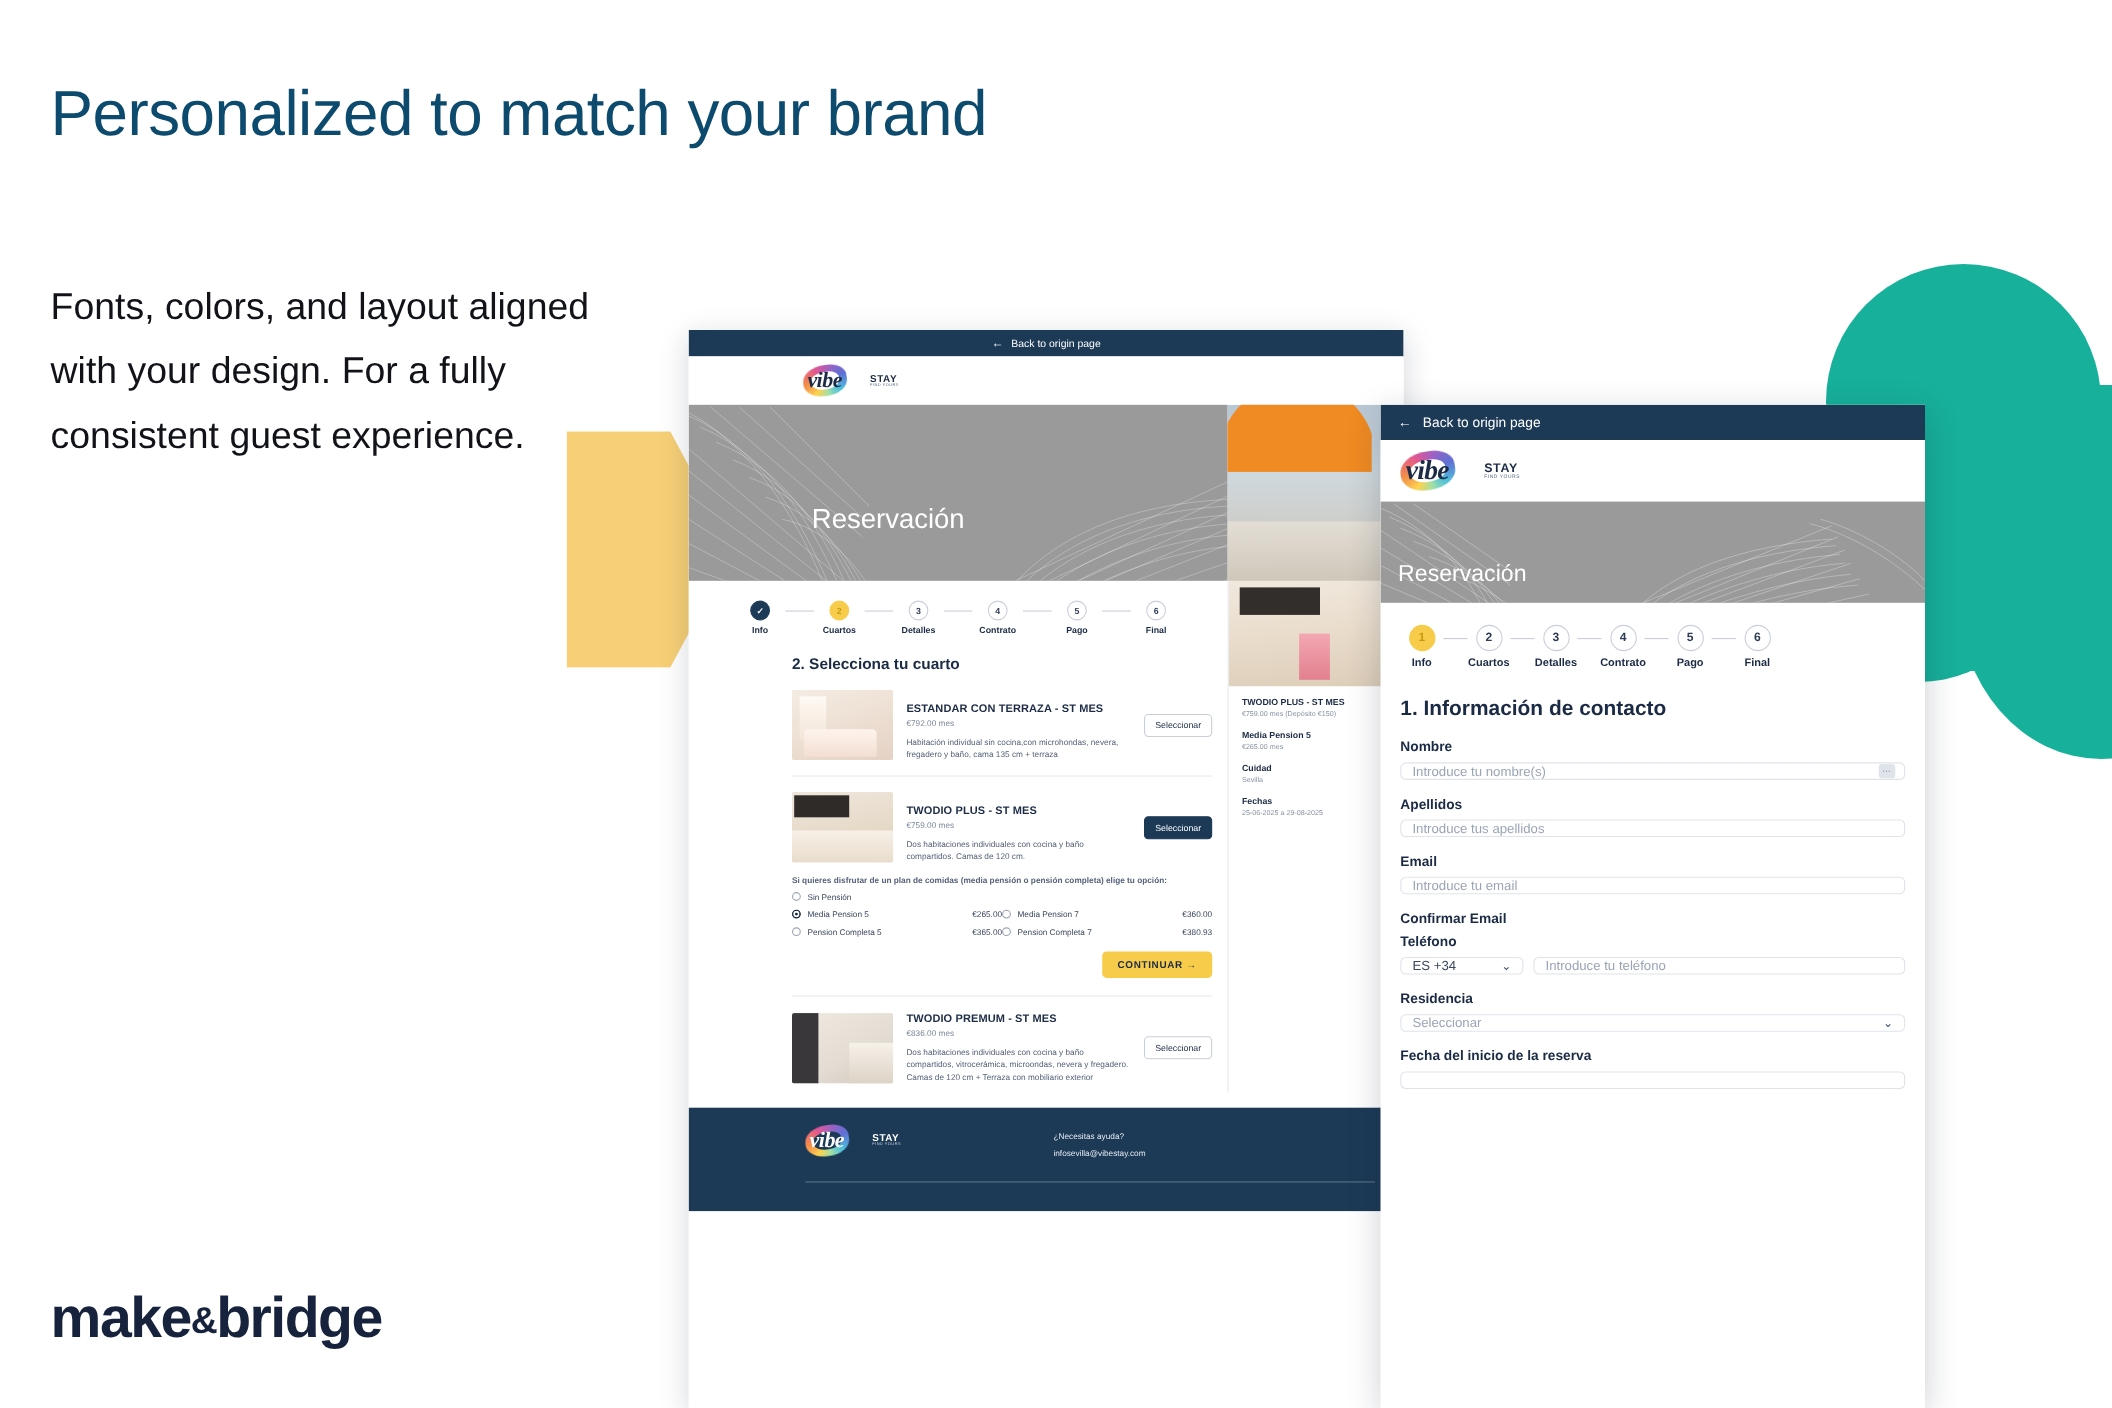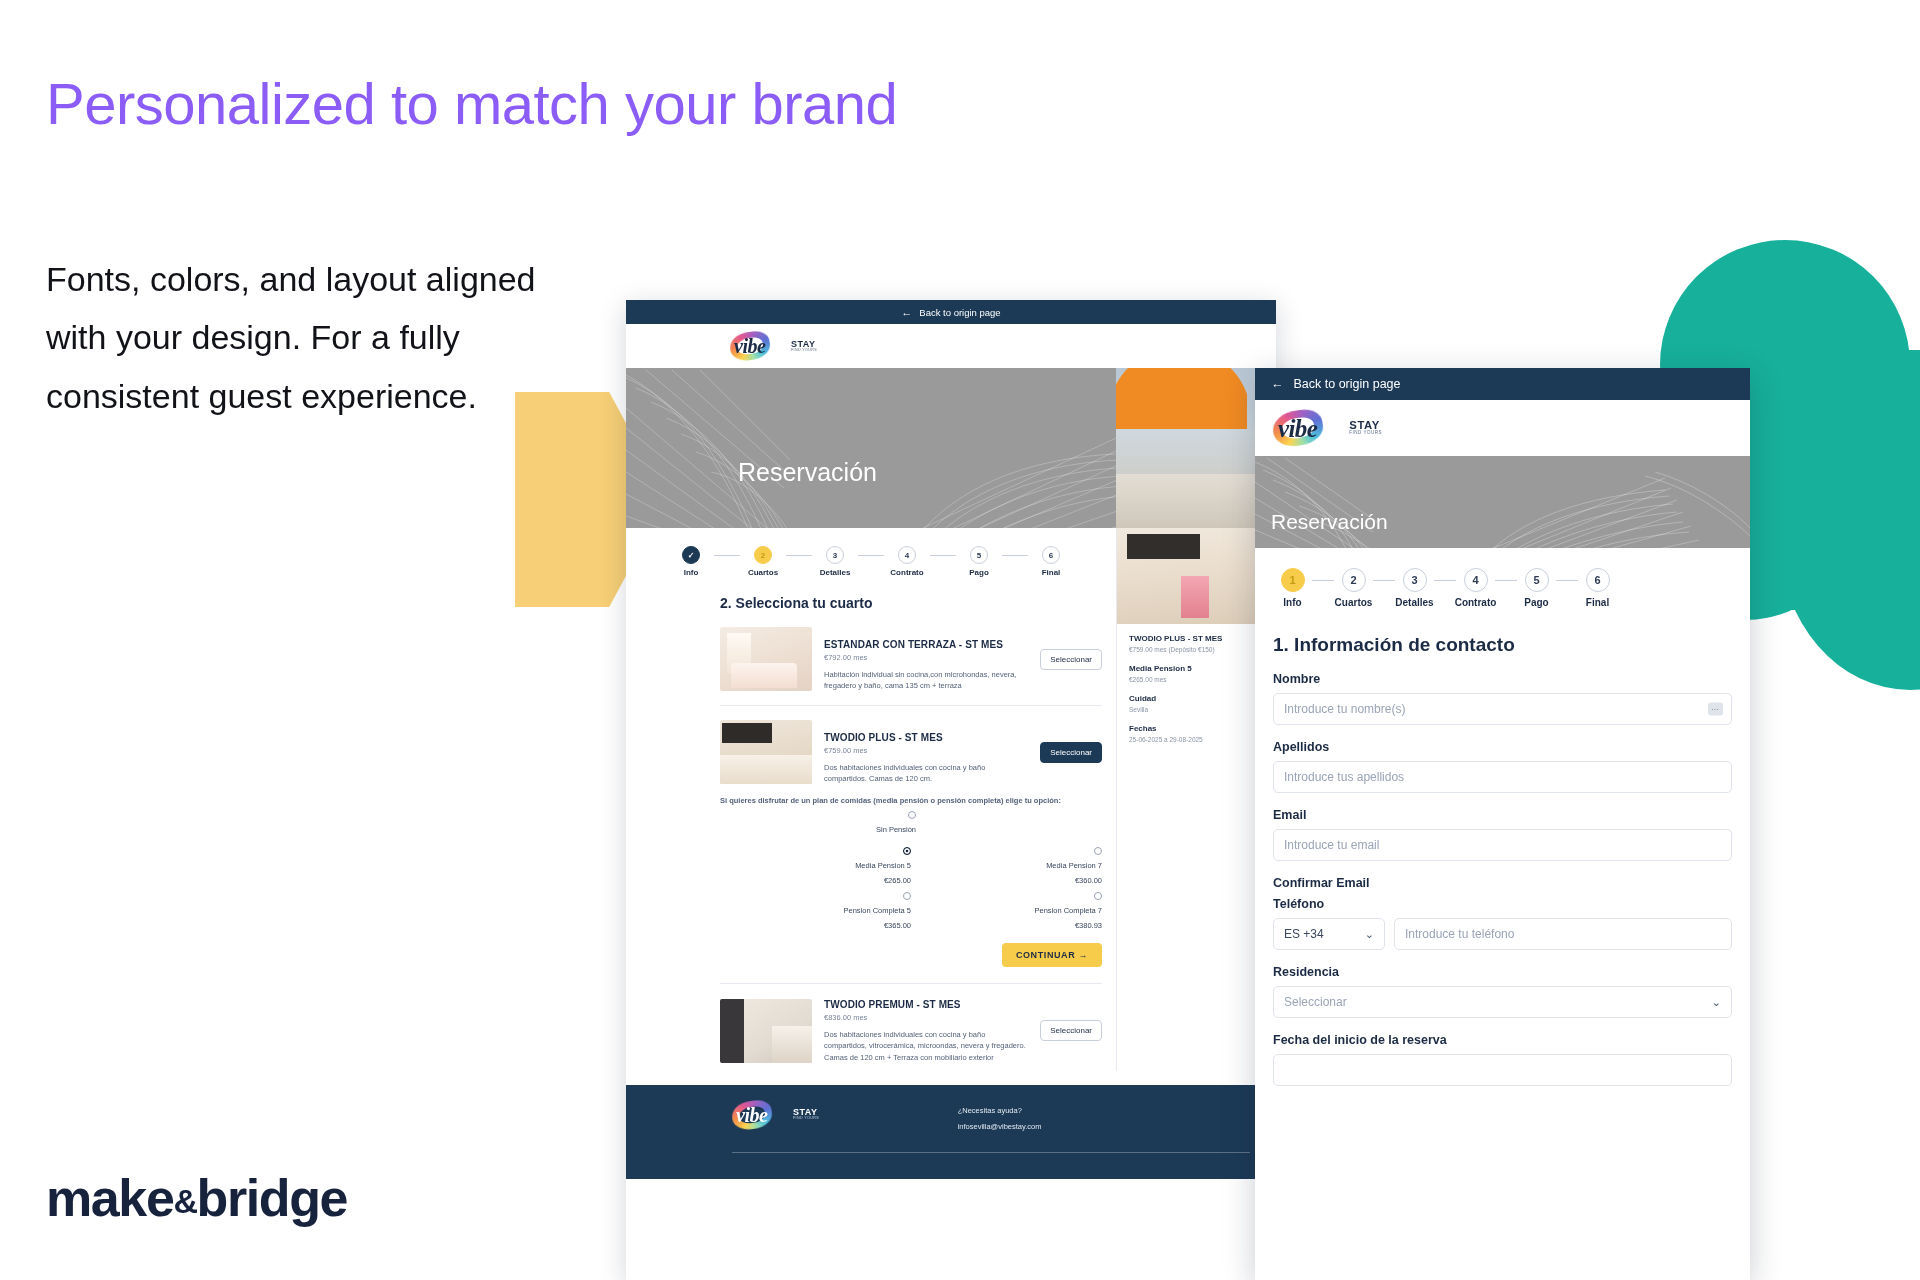--- a/index.html
+++ b/index.html
@@ -38,21 +38,21 @@
   }
 
   
   .headline {
     position: absolute;
     left: 46px; top: 72px;
     font-size: 58px;
     line-height: 1.12;
     font-weight: 400;
     letter-spacing: -0.5px;
-    color: #8b5cf6;
+    color: #0c4a6e;
     z-index: 5;
   }
   .subcopy {
     position: absolute;
     left: 46px; top: 250px;
     width: 540px;
     font-size: 34px;
     line-height: 1.72;
     font-weight: 400;
     color: #111318;
@@ -182,21 +182,21 @@
   .btn-sel {
     font-size: 8px; padding: 5px 9px; border-radius: 4px; white-space: nowrap;
     border: 1px solid #c9cfda; background: #fff; color: #1c2b45; align-self: center; cursor: pointer;
   }
   .btn-sel.primary { background: #1c3A56; border-color: #1c3A56; color: #fff; }
   .divider { height: 1px; background: #e6e9ef; margin: 6px 14px 6px 94px; }
 
   .meal-note { font-size: 7.5px; color: #55627a; padding: 4px 14px 6px 94px; font-weight: bold; }
   .meal-grid { padding: 0 14px 4px 94px; }
   .meal-row { display: flex; align-items: center; gap: 0; margin-bottom: 7px; }
-  .meal-cell { display: flex; align-items: flex-end; gap: 6px; width: 196px; flex-direction: column; }
+  .meal-cell { display: flex; align-items: flex-start; gap: 6px; width: 196px; }
   .meal-cell .price { margin-left: auto; font-size: 7.5px; color: #3a475f; }
   .radio { width: 8px; height: 8px; border-radius: 50%; border: 1.2px solid #9aa4b6; flex: 0 0 auto; position: relative; background:#fff; }
   .radio.on { border-color: #16263f; background: #16263f; box-shadow: inset 0 0 0 1.7px #fff; }
   .meal-cell .mlbl { font-size: 7.5px; color: #3a475f; }
 
   .btn-continue {
     float: right; margin: 2px 14px 10px 0;
     background: #f8cc4b; color: #1c2b45;
     font-size: 9px; font-weight: 700; letter-spacing: .6px;
     padding: 7px 14px; border: none; border-radius: 4px; cursor: pointer;
@@ -239,21 +239,21 @@
     display: flex; align-items: center; justify-content: center;
     font-size: 11px; font-weight: 700; border: 1.4px solid #c9cfda; background: #fff; color: #2d3b55;
   }
   .t-step.active .dot { background: #f8cc4b; border-color: #f8cc4b; color: #c69a12; }
   .t-step .lbl { font-size: 10px; margin-top: 5px; font-weight: 600; color: #1c2b45; white-space: nowrap; }
   .t-step-line { height: 1.4px; background: #c9cfda; width: 22px; margin-top: 12px; }
 
   .t-title { font-size: 19px; font-weight: 700; color: #1c2b45; margin: 26px 0 16px; }
   .t-label { font-size: 12.5px; font-weight: 700; color: #1c2b45; margin-bottom: 7px; }
   .t-field {
-    height: 32px; border: 1px solid #dfe3ea; border-radius: 5px; background: #fff;
+    height: 16px; border: 1px solid #dfe3ea; border-radius: 5px; background: #fff;
     display: flex; align-items: center; padding: 0 10px; margin-bottom: 15px;
     font-size: 12px; color: #9aa4b6; position: relative;
   }
   .t-field .kbd {
     position: absolute; right: 8px; top: 50%; transform: translateY(-50%);
     width: 15px; height: 13px; border-radius: 3px; background: #dfe3ea;
     display: flex; align-items: center; justify-content: center;
     font-size: 8px; color: #7b869a; letter-spacing: 1px;
   }
   .t-field .chev { margin-left: auto; color: #44546f; font-size: 11px; }

